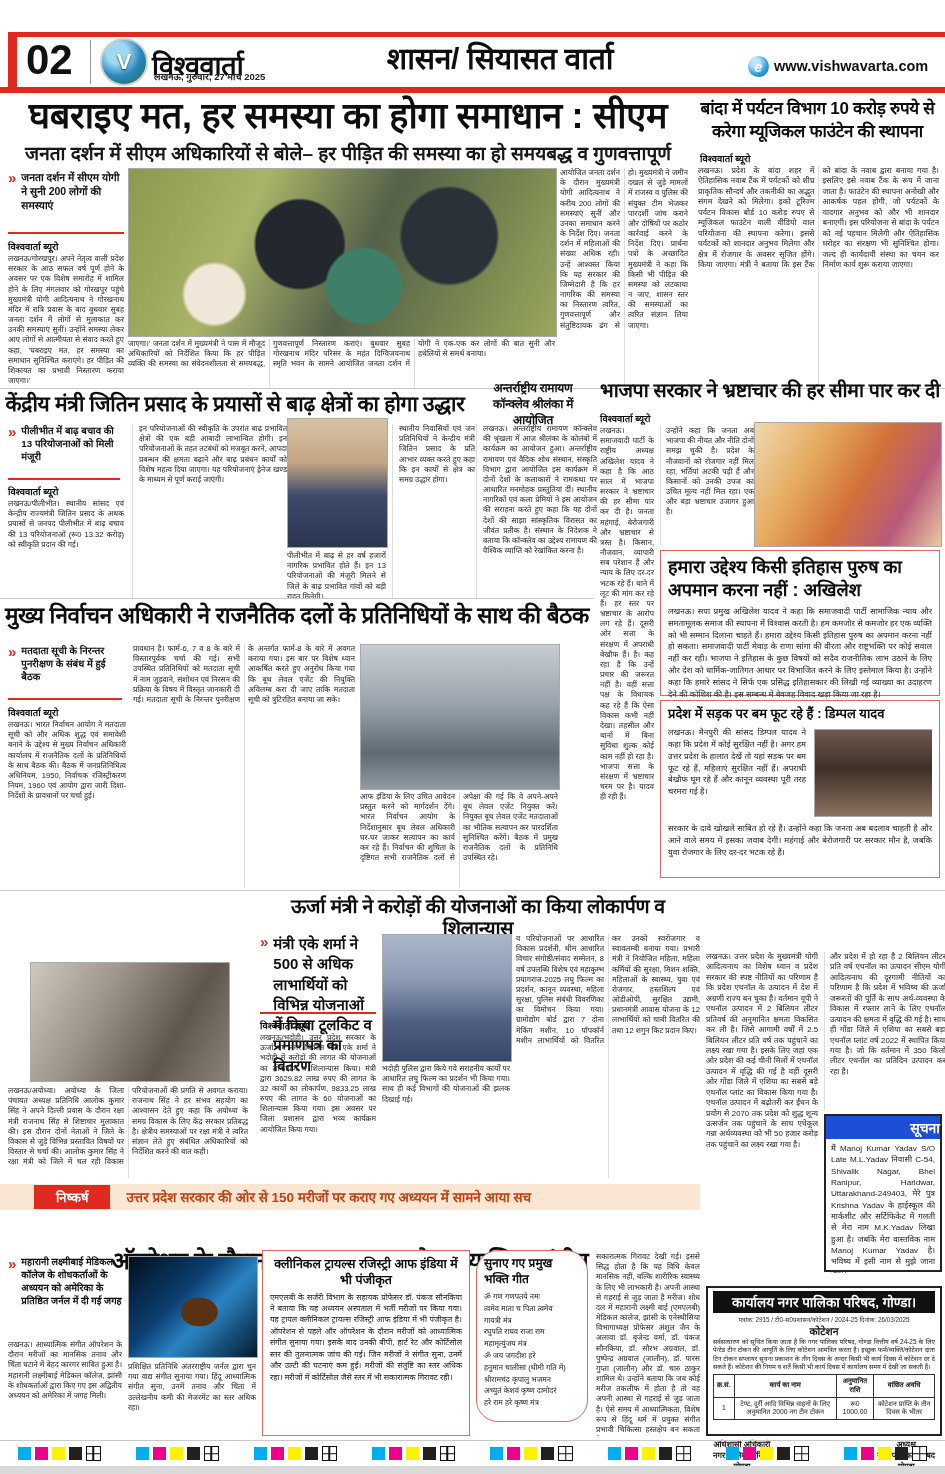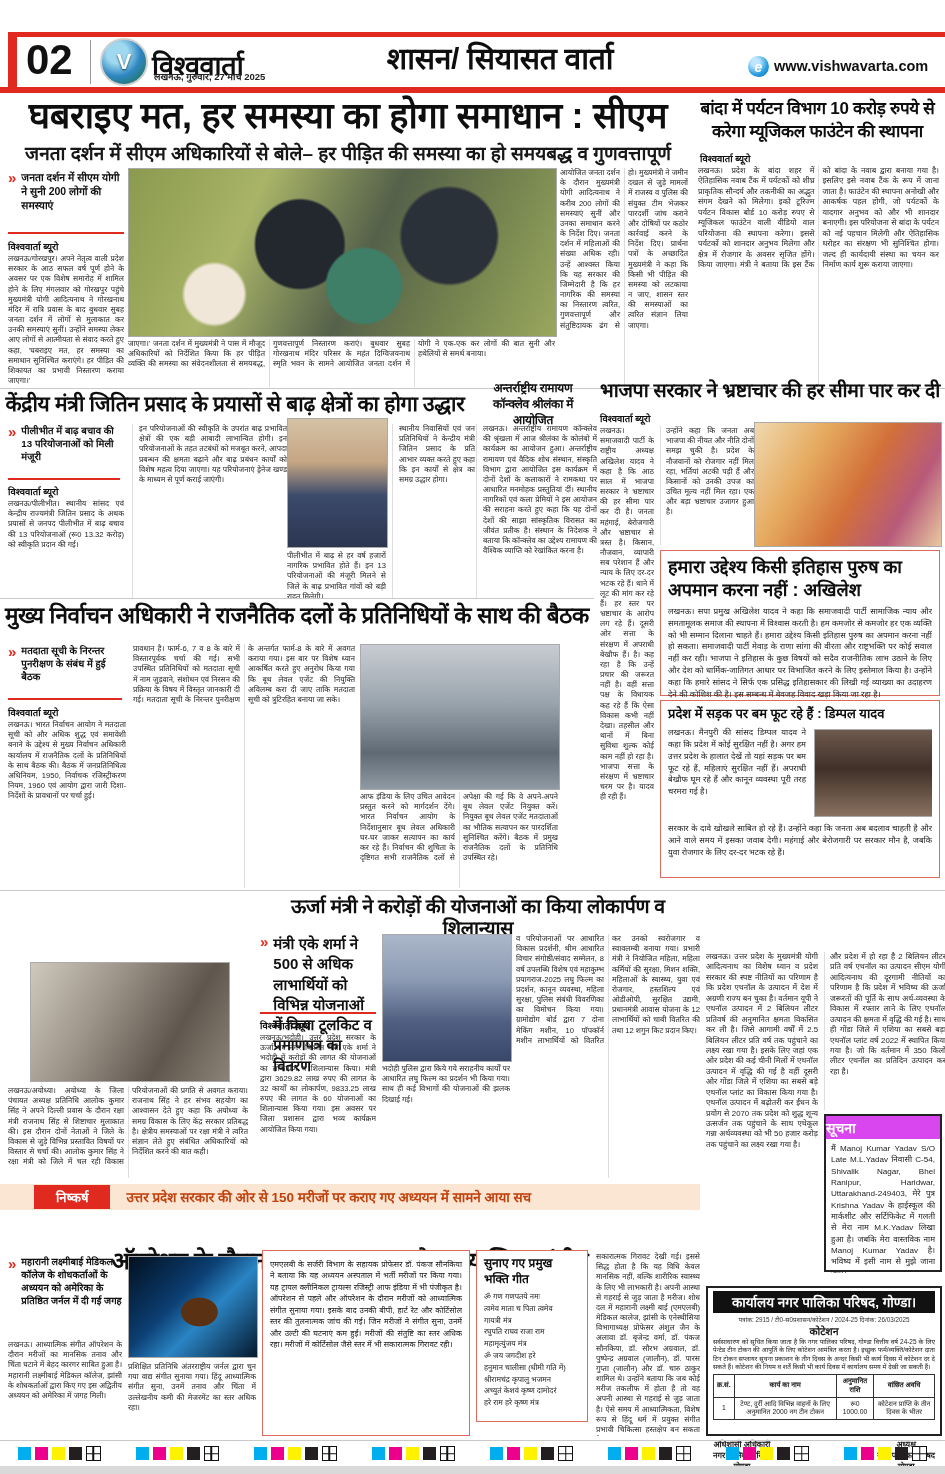--- a/index.html
+++ b/index.html
@@ -160,45 +160,46 @@
   <div class="abs byline" style="left:260px;top:1019px;">विश्ववार्ता ब्यूरो</div>
   <div class="abs body-text" style="left:260px;top:1033px;width:116px;height:145px;overflow:hidden;">लखनऊ/भदोही। उत्तर प्रदेश सरकार के ऊर्जा एवं नगर विकास मंत्री एके शर्मा ने भदोही में करोड़ों की लागत की योजनाओं का लोकार्पण व शिलान्यास किया। मंत्री द्वारा 3629.82 लाख रुपए की लागत के 32 कार्यों का लोकार्पण, 9833.25 लाख रुपए की लागत के 60 योजनाओं का शिलान्यास किया गया। इस अवसर पर जिला प्रशासन द्वारा भव्य कार्यक्रम आयोजित किया गया।</div>
   <div class="abs photo ph-suit" style="left:382px;top:934px;width:128px;height:126px;"></div>
   <div class="abs body-text" style="left:382px;top:1064px;width:128px;height:114px;overflow:hidden;">भदोही पुलिस द्वारा किये गये सराहनीय कार्यों पर आधारित लघु फिल्म का प्रदर्शन भी किया गया। साथ ही कई विभागों की योजनाओं की झलक दिखाई गई।</div>
   <div class="abs body-text cols2" style="left:516px;top:934px;width:184px;height:244px;overflow:hidden;">व परियोजनाओं पर आधारित विकास प्रदर्शनी, थीम आधारित विचार संगोष्ठी/संवाद सम्मेलन, 8 वर्ष उपलब्धि विशेष एवं महाकुम्भ प्रयागराज-2025 लघु फिल्म का प्रदर्शन, कानून व्यवस्था, महिला सुरक्षा, पुलिस संबंधी विवरणिका का विमोचन किया गया। ग्रामोद्योग बोर्ड द्वारा 7 दोना मेकिंग मशीन, 10 पॉपकॉर्न मशीन लाभार्थियों को वितरित कर उनको स्वरोजगार व स्वावलम्बी बनाया गया। प्रभारी मंत्री ने नियोजित महिला, महिला कर्मियों की सुरक्षा, मिशन शक्ति, महिलाओं के स्वास्थ्य, युवा एवं रोजगार, हस्तशिल्प एवं ओडीओपी, सुरक्षित उद्यमी, प्रधानमंत्री आवास योजना के 12 लाभार्थियों को चाबी वितरित की तथा 12 शगुन किट प्रदान किए।</div>
 
   <div class="abs body-text" style="left:706px;top:952px;width:112px;height:336px;overflow:hidden;font-size:7.8px;">लखनऊ। उत्तर प्रदेश के मुख्यमंत्री योगी आदित्यनाथ का विशेष ध्यान व प्रदेश सरकार की स्पष्ट नीतियों का परिणाम है कि प्रदेश एथनॉल के उत्पादन में देश में अग्रणी राज्य बन चुका है। वर्तमान यूपी ने एथनॉल उत्पादन में 2 बिलियन लीटर प्रतिवर्ष की अनुमानित क्षमता विकसित कर ली है। जिसे आगामी वर्षों में 2.5 बिलियन लीटर प्रति वर्ष तक पहुंचाने का लक्ष्य रखा गया है। इसके लिए जहां एक ओर प्रदेश की कई चीनी मिलों में एथनॉल उत्पादन में वृद्धि की गई है वहीं दूसरी ओर गोंडा जिले में एशिया का सबसे बड़े एथनॉल प्लांट का विकास किया गया है। एथनॉल उत्पादन में बढ़ोतरी कर ईंधन के प्रयोग से 2070 तक प्रदेश को शुद्ध शून्य उत्सर्जन तक पहुंचाने के साथ एथेकूल गन्ना अर्थव्यवस्था को भी 50 हजार करोड़ तक पहुंचाने का लक्ष्य रखा गया है।</div>
   <div class="abs body-text" style="left:824px;top:952px;width:116px;height:158px;overflow:hidden;font-size:7.8px;border-left:1px solid #ddd;padding-left:5px;">और प्रदेश में हो रहा है 2 बिलियन लीटर प्रति वर्ष एथनॉल का उत्पादन सीएम योगी आदित्यनाथ की दूरगामी नीतियों का परिणाम है कि प्रदेश में भविष्य की ऊर्जा जरूरतों की पूर्ति के साथ अर्थ-व्यवस्था के विकास में रफ्तार लाने के लिए एथनॉल उत्पादन की क्षमता में वृद्धि की गई है। साथ ही गोंडा जिले में एशिया का सबसे बड़ा एथनॉल प्लांट वर्ष 2022 में स्थापित किया गया है। जो कि वर्तमान में 350 किलो लीटर एथनॉल का प्रतिदिन उत्पादन कर रहा है।</div>
 
   <div class="abs" style="left:824px;top:1114px;width:118px;height:158px;border:2px solid #222;box-sizing:border-box;background:#fff;">
-    <div style="background:#d946ef;color:#fff;font-weight:800;font-size:14px;text-align:left;padding:2px 0;">सूचना</div>
+    <div style="background:#1d4ed8;color:#fff;font-weight:800;font-size:14px;text-align:right;padding:2px 0;">सूचना</div>
     <div style="font-size:8.1px;line-height:1.4;text-align:justify;padding:4px 5px;color:#222;height:126px;overflow:hidden;">मैं Manoj Kumar Yadav S/O Late M.L.Yadav निवासी C-54, Shivalik Nagar, Bhel Ranipur, Haridwar, Uttarakhand-249403, मेरे पुत्र Krishna Yadav के हाईस्कूल की मार्कशीट और सर्टिफिकेट में गलती से मेरा नाम M.K.Yadav लिखा हुआ है। जबकि मेरा वास्तविक नाम Manoj Kumar Yadav है। भविष्य में इसी नाम से मुझे जाना जाए।</div>
   </div>
 
   <div class="abs" style="left:0;top:1184px;width:700px;height:26px;background:#fbe6d4;display:flex;align-items:center;">
     <span style="background:#e12a1f;color:#fff;font-weight:800;font-size:13px;padding:3px 22px;margin-left:34px;">निष्कर्ष</span>
     <span style="font-weight:700;font-size:13.5px;color:#c2410c;margin-left:16px;">उत्तर प्रदेश सरकार की ओर से 150 मरीजों पर कराए गए अध्ययन में सामने आया सच</span>
   </div>
 
   <div class="abs hl" style="left:0;top:1212px;width:700px;font-size:24px;text-align:center;margin-top:36px;">ऑपरेशन के दौरान तनाव कम करता है आध्यात्मिक संगीत</div>
 
   <div class="abs bullet-block" style="left:8px;top:1256px;width:114px;">
     <span class="bullet-mark">»</span>
     <span class="bullet-text" style="font-size:9.6px;">महारानी लक्ष्मीबाई मेडिकल कॉलेज के शोधकर्ताओं के अध्ययन को अमेरिका के प्रतिष्ठित जर्नल में दी गई जगह</span>
   </div>
   <div class="abs body-text" style="left:8px;top:1340px;width:114px;height:96px;overflow:hidden;">लखनऊ। आध्यात्मिक संगीत ऑपरेशन के दौरान मरीजों का मानसिक तनाव और चिंता घटाने में बेहद कारगर साबित हुआ है। महारानी लक्ष्मीबाई मेडिकल कॉलेज, झांसी के शोधकर्ताओं द्वारा किए गए इस अद्वितीय अध्ययन को अमेरिका में जगह मिली।</div>
 
   <div class="abs photo ph-violin" style="left:128px;top:1256px;width:128px;height:100px;"></div>
   <div class="abs body-text" style="left:128px;top:1362px;width:128px;height:74px;overflow:hidden;">प्रशिक्षित प्रतिनिधि अंतरराष्ट्रीय जर्नल द्वारा चुन गया वाद्य संगीत सुनाया गया। हिंदू आध्यात्मिक संगीत सुना, उनमें तनाव और चिंता में उल्लेखनीय कमी की मेजरमेंट का स्तर अधिक रहा।</div>
 
   <div class="abs red-box" style="left:262px;top:1250px;width:208px;height:186px;padding:5px 7px;box-sizing:border-box;">
+    <div class="box-hl" style="font-size:12.5px;text-align:center;">क्लीनिकल ट्रायल्स रजिस्ट्री आफ इंडिया में भी पंजीकृत</div>
     <div class="box-body" style="margin-top:3px;height:148px;overflow:hidden;font-size:7.9px;">एमएलबी के सर्जरी विभाग के सहायक प्रोफेसर डॉ. पंकज सौनकिया ने बताया कि यह अध्ययन अस्पताल में भर्ती मरीजों पर किया गया। यह ट्रायल क्लीनिकल ट्रायल्स रजिस्ट्री आफ इंडिया में भी पंजीकृत है। ऑपरेशन से पहले और ऑपरेशन के दौरान मरीजों को आध्यात्मिक संगीत सुनाया गया। इसके बाद उनकी बीपी, हार्ट रेट और कोर्टिसोल स्तर की तुलनात्मक जांच की गई। जिन मरीजों ने संगीत सुना, उनमें और उल्टी की घटनाएं कम हुईं। मरीजों की संतुष्टि का स्तर अधिक रहा। मरीजों में कोर्टिसोल जैसे स्तर में भी सकारात्मक गिरावट रही।</div>
   </div>
 
-  <div class="abs red-box" style="left:476px;top:1250px;width:112px;height:172px;padding:5px 7px;box-sizing:border-box;">
+  <div class="abs red-box" style="left:476px;top:1250px;width:112px;height:172px;padding:5px 7px;box-sizing:border-box;border-radius:22px;">
     <div class="box-hl" style="font-size:12px;">सुनाए गए प्रमुख भक्ति गीत</div>
     <div style="margin-top:4px;font-size:7.6px;line-height:1.55;color:#222;">
       <div>ॐ गण गणपतये नमः</div>
       <div>त्वमेव माता च पिता त्वमेव</div>
       <div>गायत्री मंत्र</div>
       <div>रघुपति राघव राजा राम</div>
       <div>महामृत्युंजय मंत्र</div>
       <div>ॐ जय जगदीश हरे</div>
       <div>हनुमान चालीसा (धीमी गति में)</div>
       <div>श्रीरामचंद्र कृपालु भजमन</div>

